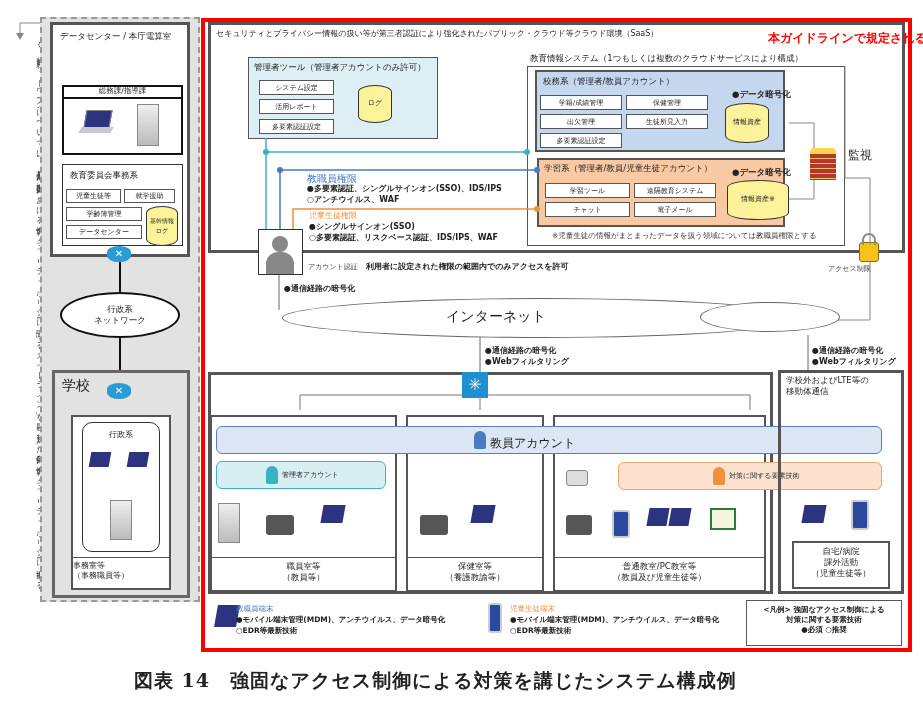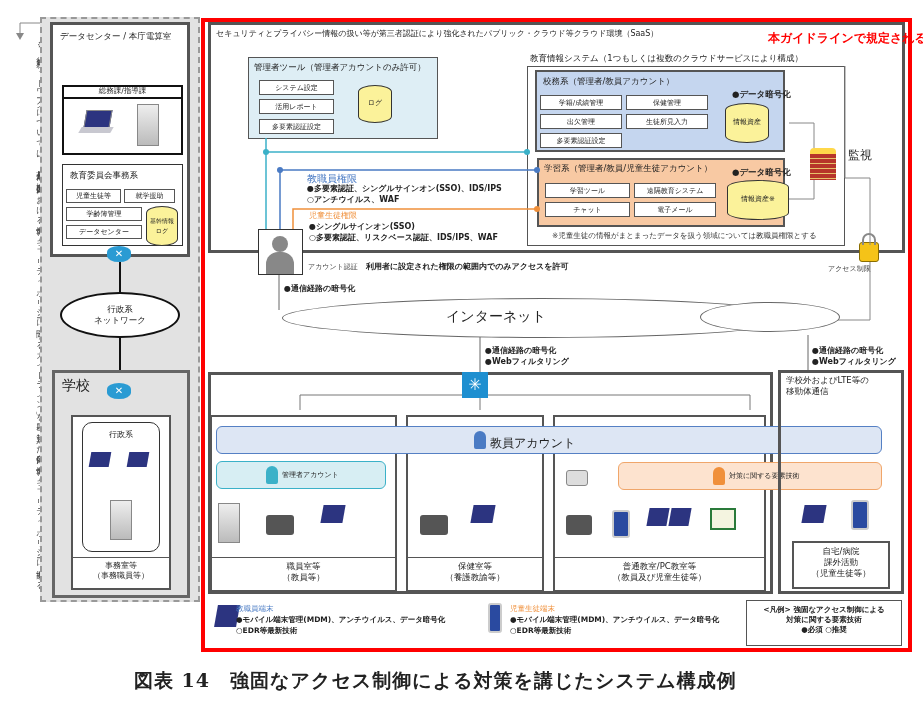--- a/index.html
+++ b/index.html
@@ -51,21 +51,21 @@
 
 <div class="abs" style="left:52px;top:370px;width:138px;height:228px;border:3px solid #666;background:#e2e2e2"></div>
 <div class="abs t" style="left:62px;top:377px;font-size:14px">学校</div>
 <div class="abs" style="left:107px;top:383px;width:24px;height:16px;background:#2a9bd3;border-radius:50%/40%;color:#fff;font-size:10px;text-align:center;line-height:16px">✕</div>
 <div class="abs" style="left:71px;top:415px;width:100px;height:175px;border:2px solid #555;background:#fff"></div>
 <div class="abs" style="left:82px;top:422px;width:78px;height:130px;border:1.5px solid #333;border-radius:10px"></div>
 <div class="abs t" style="left:82px;top:430px;width:78px;text-align:center;font-size:8px">行政系</div>
 <div class="abs" style="left:90px;top:452px;width:20px;height:15px;background:#2c3480;transform:skewX(-10deg)"></div>
 <div class="abs" style="left:128px;top:452px;width:20px;height:15px;background:#2c3480;transform:skewX(-10deg)"></div>
 <div class="abs" style="left:110px;top:500px;width:22px;height:40px;background:linear-gradient(#eee,#bbb);border:1px solid #888"></div>
-<div class="abs" style="left:73px;top:557px;width:96px;height:31px;border-top:1.5px solid #555;text-align:center;font-size:8px;line-height:1.3;padding-top:3px">
+<div class="abs" style="left:73px;top:557px;width:96px;height:31px;border-top:1.5px solid #555;text-align:left;font-size:8px;line-height:1.3;padding-top:3px">
   <div>事務室等</div>
   <div>（事務職員等）</div>
 </div>
 
 <div class="abs" style="left:201px;top:18px;width:711px;height:634px;border:4px solid #ff0000"></div>
 
 <div class="abs" style="left:208px;top:22px;width:697px;height:231px;border:3px solid #555;border-bottom:3px solid #555"></div>
 <div class="abs t" style="left:216px;top:29px;font-size:8px">セキュリティとプライバシー情報の扱い等が第三者認証により強化されたパブリック・クラウド等クラウド環境（SaaS）</div>
 <div class="abs t bold" style="left:768px;top:31px;font-size:12px;color:#ff0000">本ガイドラインで規定される範囲</div>
 

